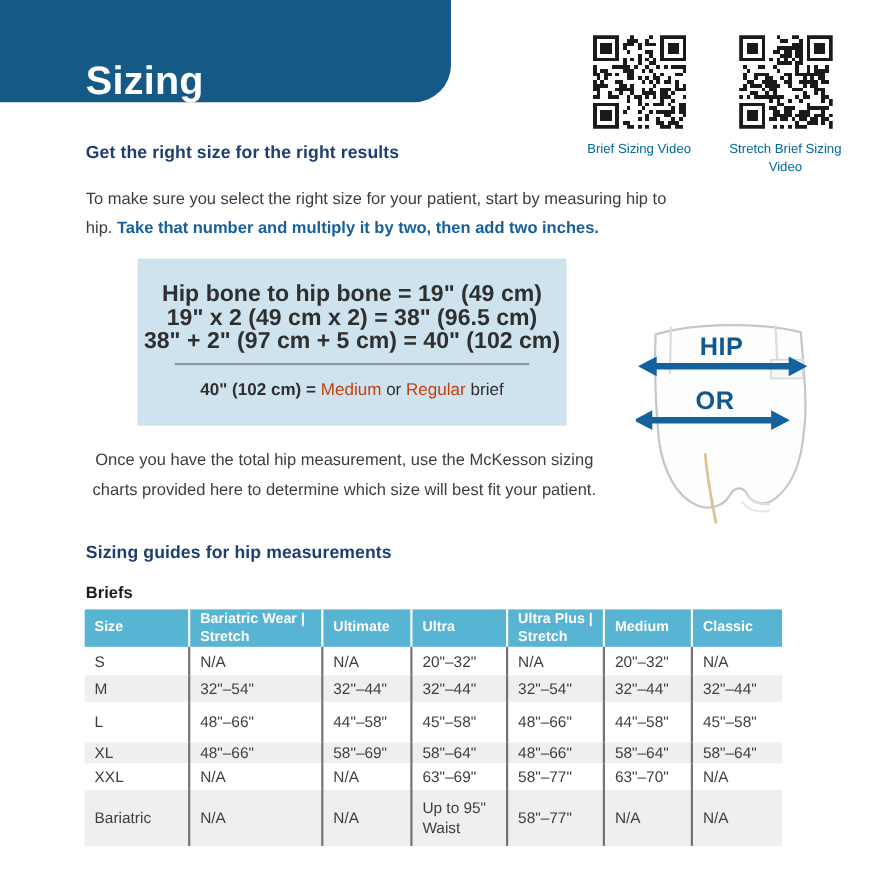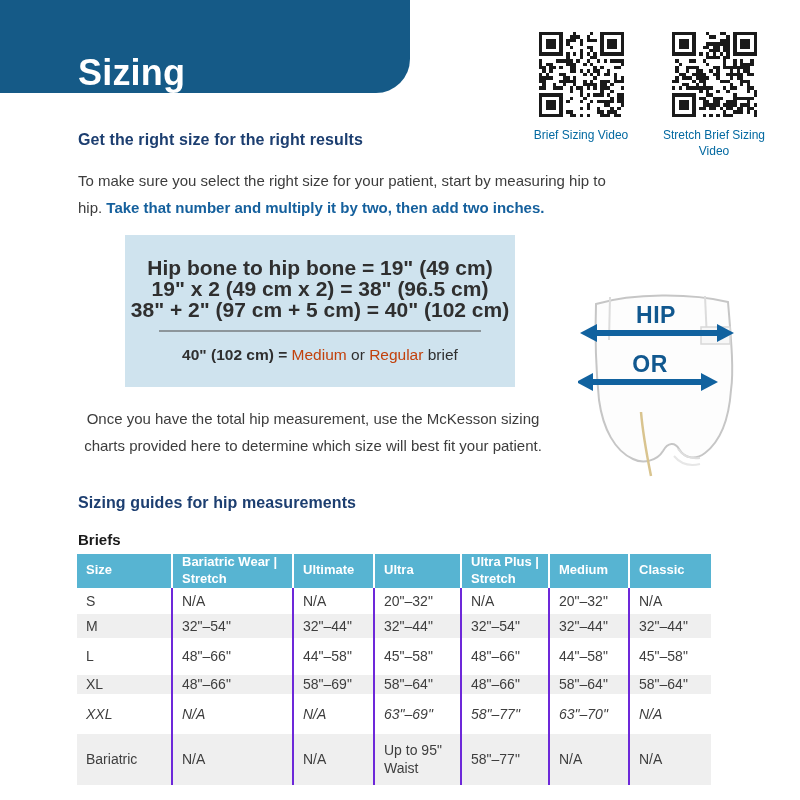--- a/index.html
+++ b/index.html
@@ -47,21 +47,21 @@
   .table-wrap{position:absolute;left:77px;top:554px;}
   table{border-collapse:collapse;table-layout:fixed;width:634px;}
   thead tr{height:32px;background:#57b4d2;}
   th{
     color:#fff;font-size:13px;font-weight:600;line-height:1.3;text-align:left;
     padding:0 4px 0 9px;vertical-align:middle;border-left:2px solid #fff;
   }
   th:first-child{border-left:none;}
   td{
     font-size:14px;color:#3e3e3e;text-align:left;vertical-align:middle;
-    padding:0 4px 0 9px;line-height:1.3;border-left:2px solid #6d28d9;
+    padding:0 4px 0 9px;line-height:1.3;border-left:2px solid #737373;
   }
   td:first-child{border-left:none;}
   tr.alt{background:#efefef;}
 </style>
 </head>
 <body>
 
 <div class="page">
 
   <div class="banner">
@@ -766,21 +766,21 @@
           </tr>
           <tr class="alt" style="height: 19px;">
             <td>XL</td>
             <td>48"–66"</td>
             <td>58"–69"</td>
             <td>58"–64"</td>
             <td>48"–66"</td>
             <td>58"–64"</td>
             <td>58"–64"</td>
           </tr>
-          <tr style="height: 40px; font-style: italic;">
+          <tr style="height: 24px;">
             <td>XXL</td>
             <td>N/A</td>
             <td>N/A</td>
             <td>63"–69"</td>
             <td>58"–77"</td>
             <td>63"–70"</td>
             <td>N/A</td>
           </tr>
           <tr class="alt" style="height: 51px;">
             <td>Bariatric</td>

